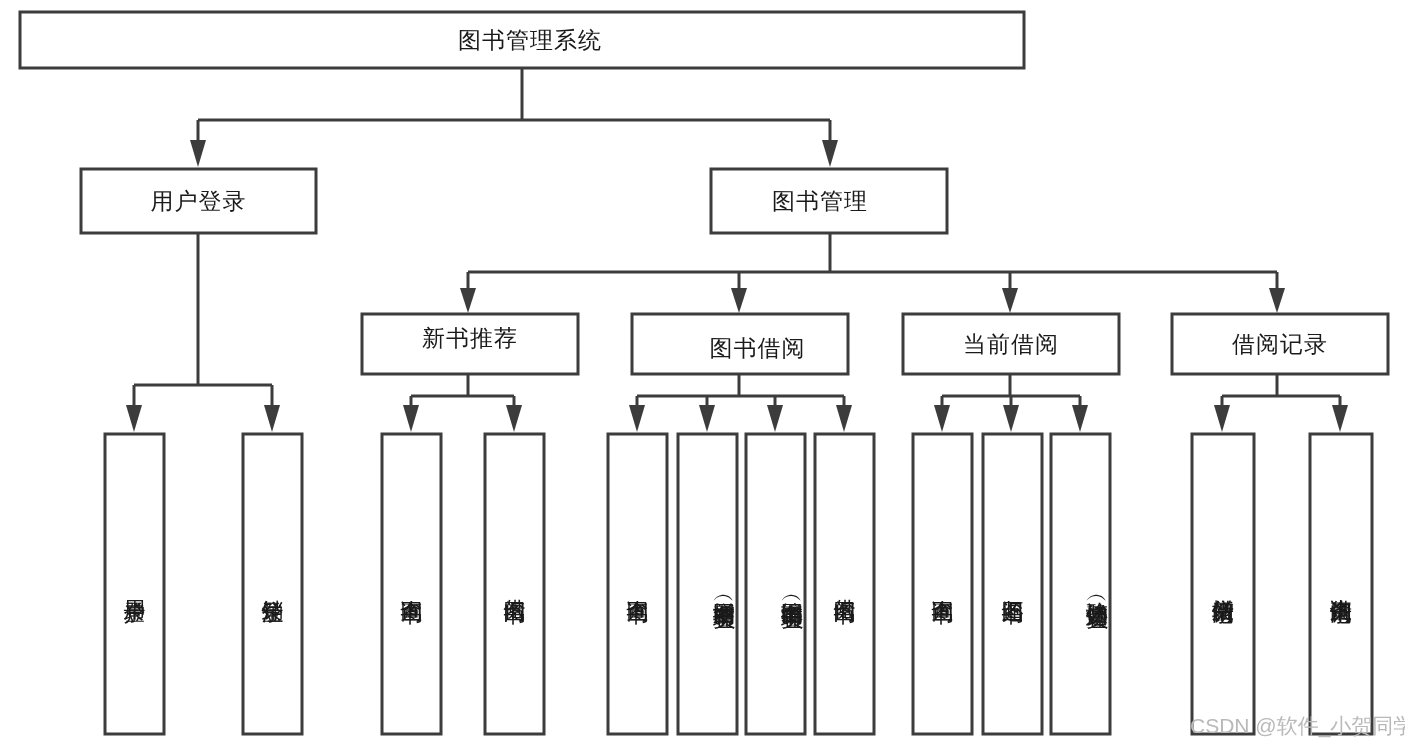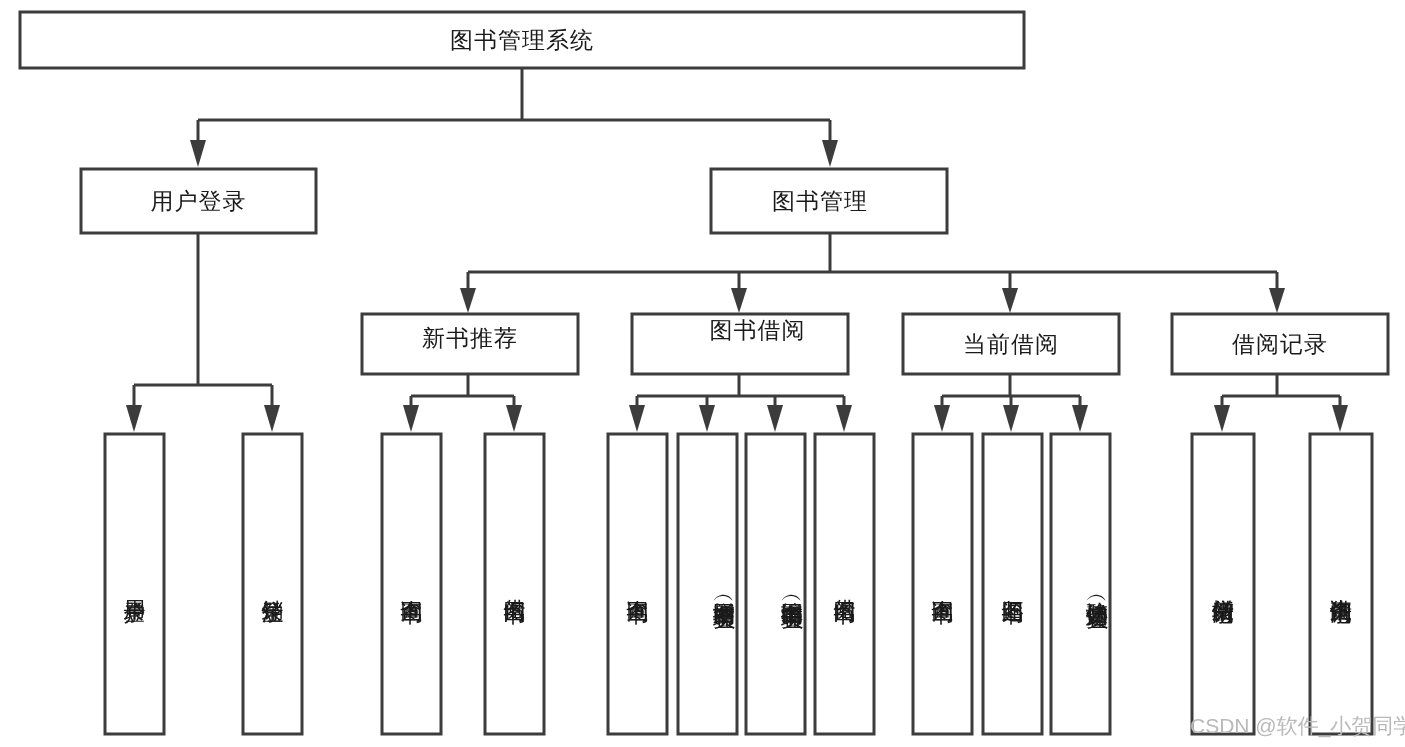--- a/index.html
+++ b/index.html
@@ -126,27 +126,27 @@
 
     <rect class="node-rect" x="913" y="434" width="59" height="300"></rect>
     <rect class="node-rect" x="983" y="434" width="59" height="300"></rect>
     <rect class="node-rect" x="1051" y="434" width="59" height="300"></rect>
 
     <rect class="node-rect" x="1192" y="434" width="62" height="300"></rect>
     <rect class="node-rect" x="1310" y="434" width="62" height="300"></rect>
 
   </svg>
 
-  <div class="h-label-box" style="left:20px;top:12px;width:1004px;height:56px;">图书管理系统</div>
+  <div class="h-label-box" style="left:20px;top:12px;width:1004px;height:56px;padding-left:8px;">图书管理系统</div>
 
   <div class="h-label-box" style="left:81px;top:169px;width:235px;height:64px;">用户登录</div>
   <div class="h-label-box" style="left:711px;top:169px;width:218px;height:64px;">图书管理</div>
 
   <div class="h-label-box" style="left:362px;top:314px;width:216px;height:48px;">新书推荐</div>
-  <div class="h-label-box" style="left:632px;top:300px;width:251px;height:60px;">图书借阅</div>
+  <div class="h-label-box" style="left:632px;top:318px;width:251px;height:60px;">图书借阅</div>
   <div class="h-label-box" style="left:903px;top:314px;width:216px;height:60px;">当前借阅</div>
   <div class="h-label-box" style="left:1172px;top:314px;width:216px;height:60px;">借阅记录</div>
 
   <div class="vert-label-box" style="left:105px;top:434px;width:59px;height:300px;">用户登录</div>
   <div class="vert-label-box" style="left:243px;top:434px;width:59px;height:300px;">注销登录</div>
 
   <div class="vert-label-box" style="left:382px;top:434px;width:59px;height:300px;">查询图书</div>
   <div class="vert-label-box" style="left:485px;top:434px;width:59px;height:300px;">借阅图书</div>
 
   <div class="vert-label-box" style="left:608px;top:434px;width:59px;height:300px;">查询图书</div>

